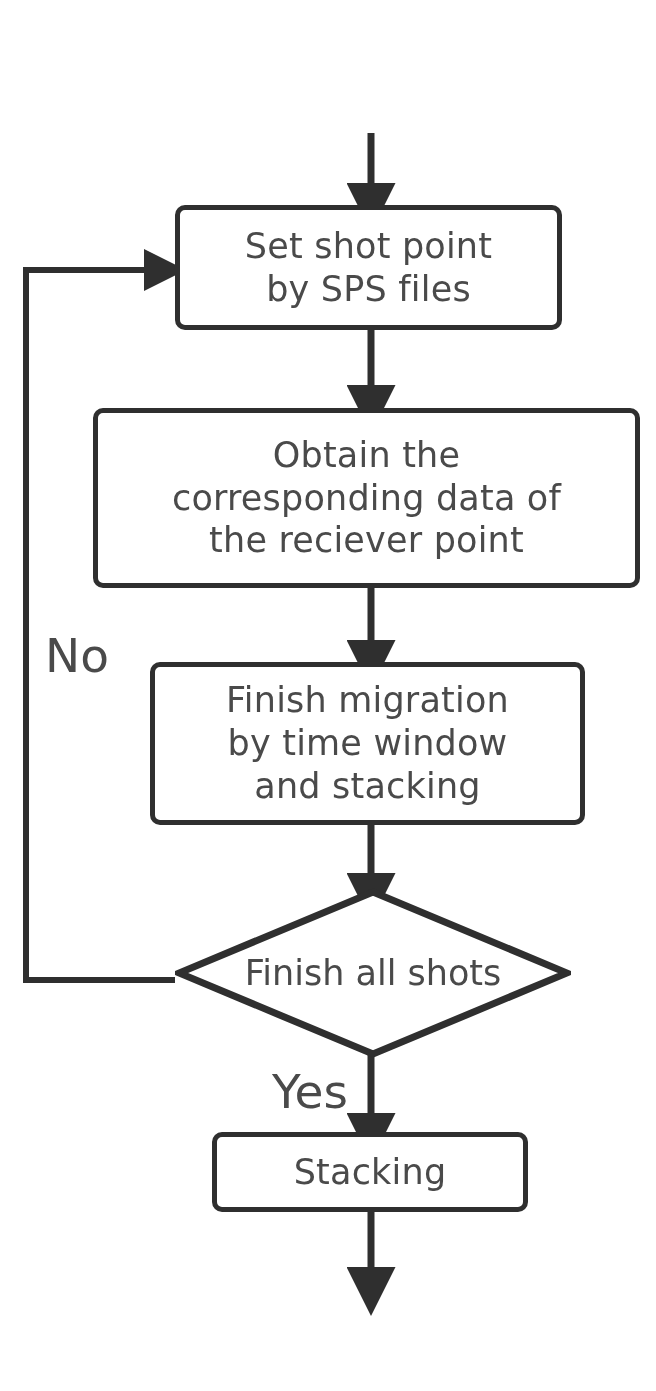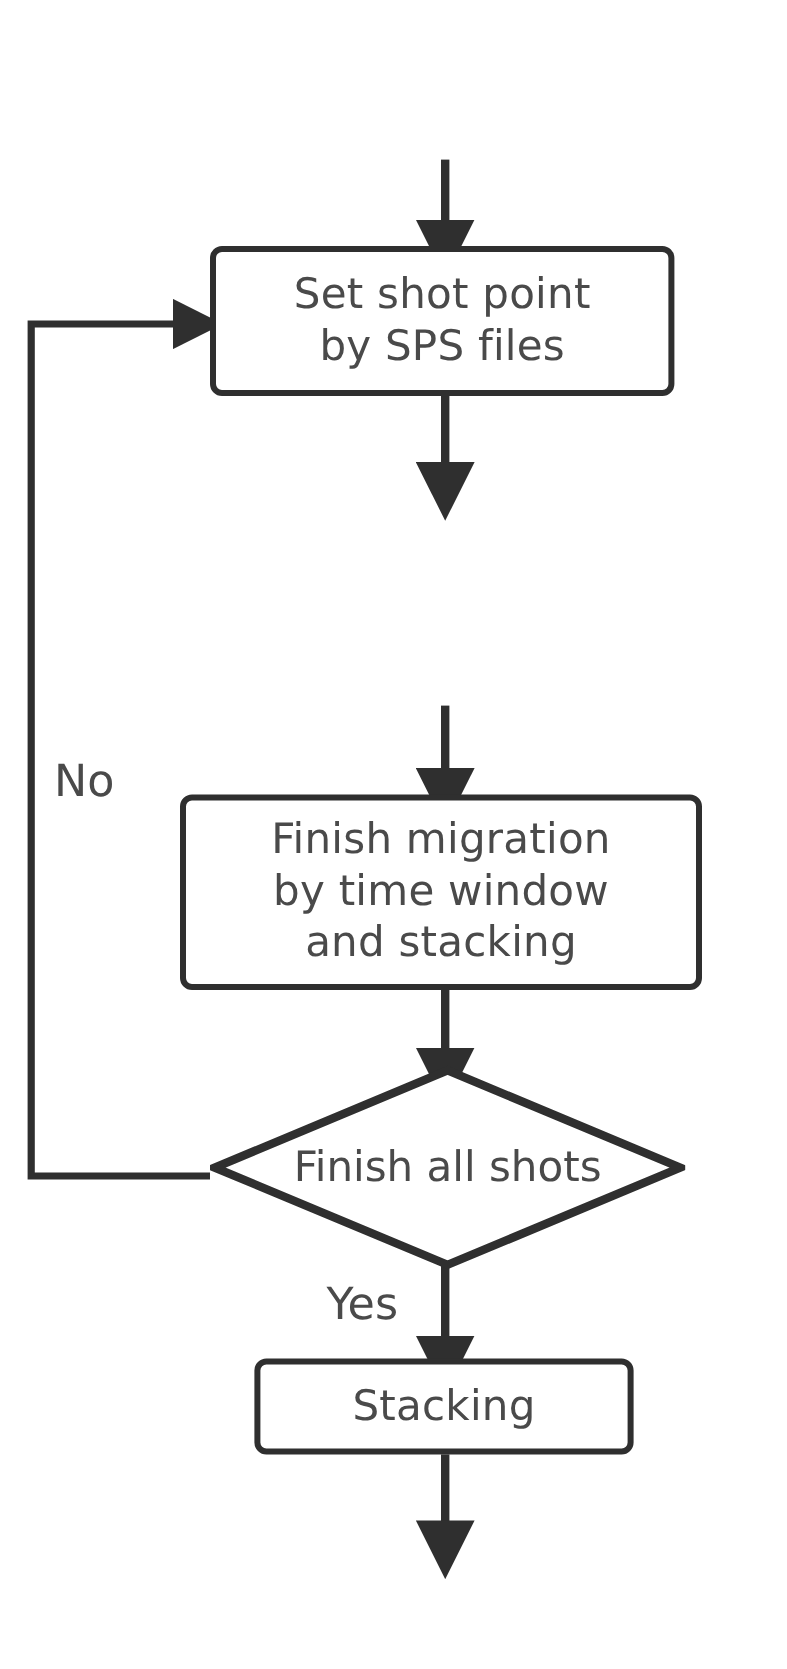--- a/index.html
+++ b/index.html
@@ -61,21 +61,21 @@
     position: absolute;
     left: 0;
     top: 0;
     width: 656px;
     height: 1391px;
     pointer-events: none;
   }
   .edge-label {
     position: absolute;
     color: #4a4a4a;
-    font-size: 37px;
+    font-size: 47px;
     line-height: 1;
   }
 </style>
 </head>
 <body>
 
 <div id="canvas">
 
   <svg class="edge-layer" width="656" height="1391" viewBox="0 0 656 1391" xmlns="http://www.w3.org/2000/svg">
     <defs>
@@ -112,20 +112,25 @@
       <path d="M 175 980 L 26 980 L 26 270 L 150 270" fill="none" stroke="#2f2f2f" stroke-width="6" stroke-linecap="butt" stroke-linejoin="miter" marker-end="url(#arrowhead)"></path>
     </g>
   </svg>
 
 
   <div class="node" style="left:175px; top:205px; width:387px; height:125px;">
     <span class="label">Set shot point
 by SPS files</span>
   </div>
 
+  <div class="node" style="left:93px; top:408px; width:547px; height:180px;">
+    <span class="label">Obtain the
+corresponding data of
+the reciever point</span>
+  </div>
 
   <div class="node" style="left:150px; top:662px; width:435px; height:163px;">
     <span class="label">Finish migration
 by time window
 and stacking</span>
   </div>
 
   <div class="diamond-wrap" style="left:175px; top:888px; width:396px; height:170px;">
     <svg width="396" height="170" viewBox="0 0 396 170" xmlns="http://www.w3.org/2000/svg">
       <polygon points="198,4 392,85 198,166 4,85" fill="#ffffff" stroke="#2f2f2f" stroke-width="7" stroke-linejoin="miter"></polygon>

